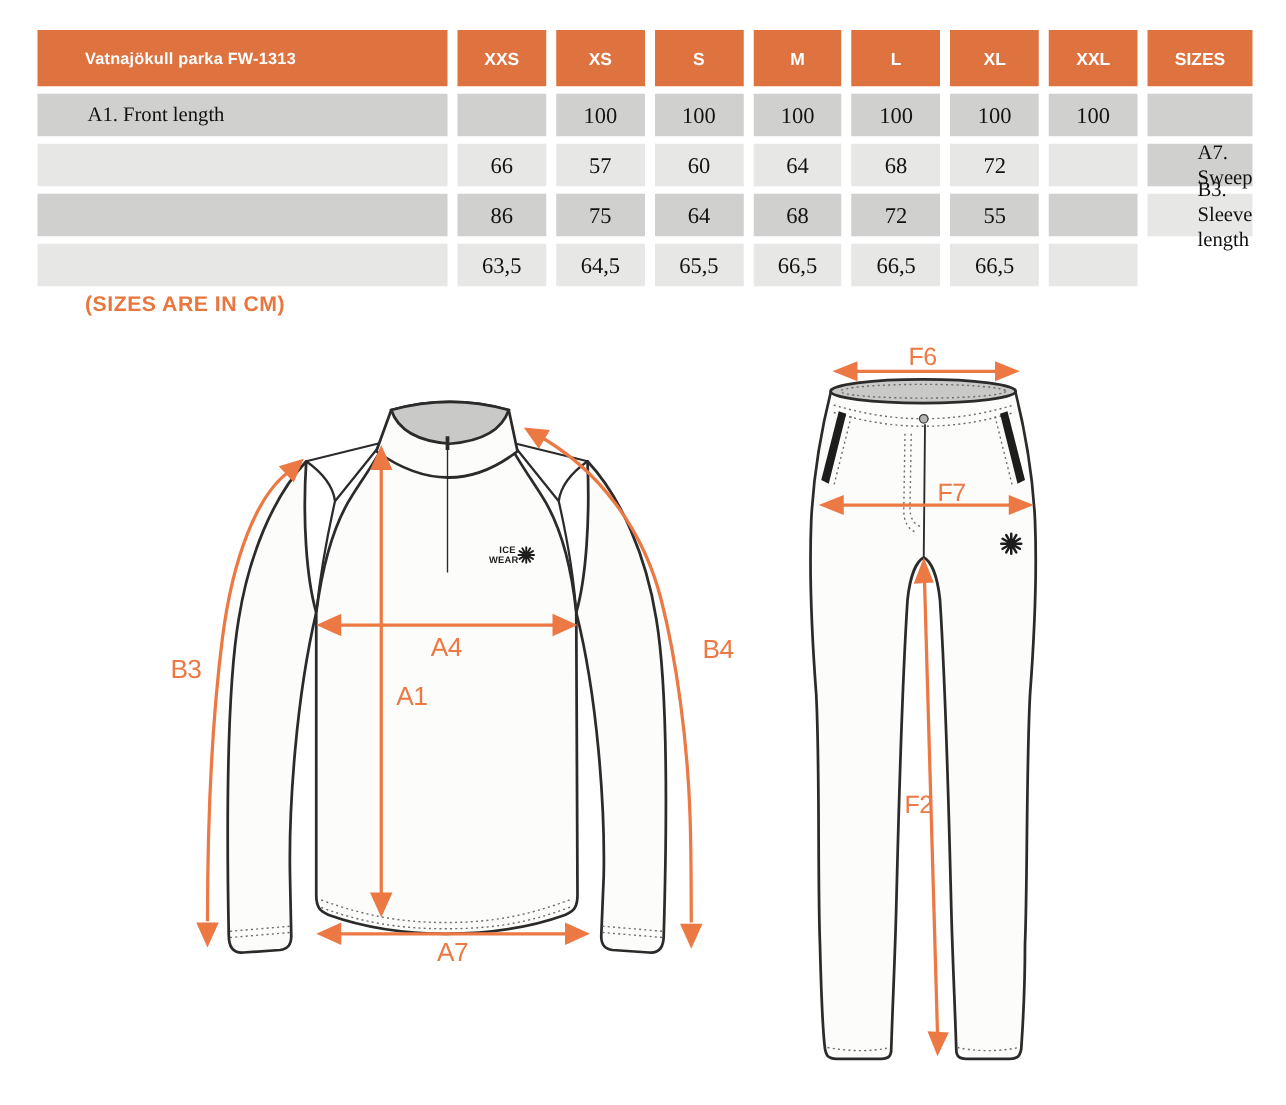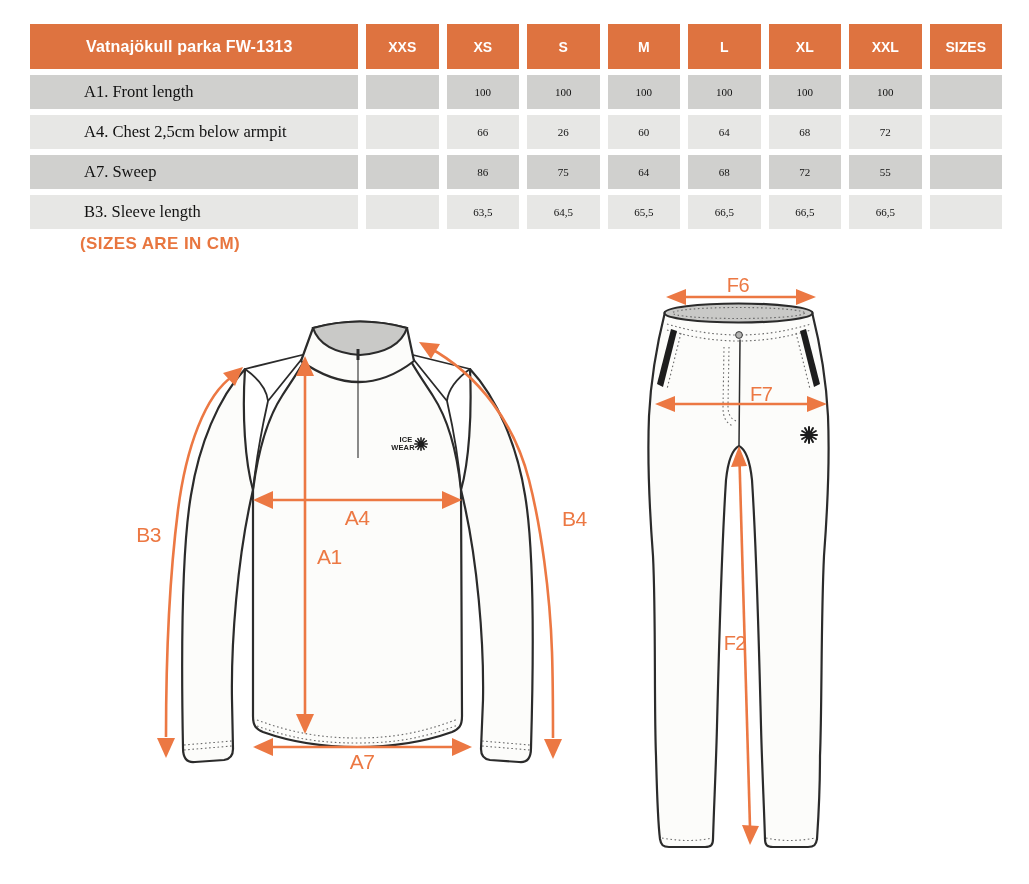--- a/index.html
+++ b/index.html
@@ -8,28 +8,28 @@
     --collar-gray:#C9C9C7; --line-black:#2B2B2B;
   }
   html,body{margin:0;padding:0;background:#fff;}
   #page{position:relative;width:1029px;height:884px;background:#fff;overflow:hidden;
         font-family:"Liberation Sans",sans-serif;}
   
   #size-table{position:absolute;left:30px;top:24px;width:972px;
     display:grid;grid-template-columns:328px repeat(8,1fr);column-gap:8px;row-gap:6px;}
   .th{background:var(--header-orange);color:#fff;font-weight:bold;font-size:14px;
       height:45px;display:flex;align-items:center;justify-content:center;}
-  .th.prod{justify-content:flex-start;padding-left:56px;font-size:16px;letter-spacing:.2px;}
+  .th.prod{justify-content:flex-start;padding-left:38px;font-size:13px;letter-spacing:.2px;}
   .cell{height:34px;display:flex;align-items:center;justify-content:center;
-        font-family:"Liberation Serif",serif;font-size:11px;color:#111;}
-  .cell.lbl{justify-content:flex-start;padding-left:54px;font-size:16.5px;}
+        font-family:"Liberation Serif",serif;font-size:18px;color:#111;}
+  .cell.lbl{justify-content:flex-start;padding-left:40px;font-size:16.5px;}
   .dark{background:var(--row-dark);} .light{background:var(--row-light);}
   
   #note{position:absolute;left:68px;top:234px;color:var(--note-orange);
-        font-weight:bold;font-size:17px;letter-spacing:.4px;margin-left:12px;}
+        font-weight:bold;font-size:17px;letter-spacing:.4px;}
   
   .fig{position:absolute;}
   .outline{fill:var(--garment-fill);stroke:var(--line-black);stroke-width:2.2;
            stroke-linejoin:round;stroke-linecap:round;}
   .graytop{fill:var(--collar-gray);stroke:var(--line-black);stroke-width:2.2;}
   .seam{fill:none;stroke:var(--line-black);stroke-width:1.8;stroke-linecap:round;}
   .stitch{fill:none;stroke:#6a6a6a;stroke-width:1.1;stroke-dasharray:1.6 2.6;}
   .zip{stroke:#2b2b2b;} 
   .arrow{fill:none;stroke:var(--arrow-orange);stroke-width:2.6;}
   .ahead{fill:var(--arrow-orange);stroke:none;}
@@ -62,24 +62,23 @@
     <div class="cell lbl dark">A1. Front length</div>
     <div class="cell dark"></div>
     <div class="cell dark">100</div>
     <div class="cell dark">100</div>
     <div class="cell dark">100</div>
     <div class="cell dark">100</div>
     <div class="cell dark">100</div>
     <div class="cell dark">100</div>
     <div class="cell dark"></div>
 
-    <div class="cell lbl light">A4. Chest 2,5cm below armpit</div>
     <div class="cell light"></div>
     <div class="cell light">66</div>
-    <div class="cell light">26</div>
+    <div class="cell light">57</div>
     <div class="cell light">60</div>
     <div class="cell light">64</div>
     <div class="cell light">68</div>
     <div class="cell light">72</div>
     <div class="cell light"></div>
 
     <div class="cell lbl dark">A7. Sweep</div>
     <div class="cell dark"></div>
     <div class="cell dark">86</div>
     <div class="cell dark">75</div>

